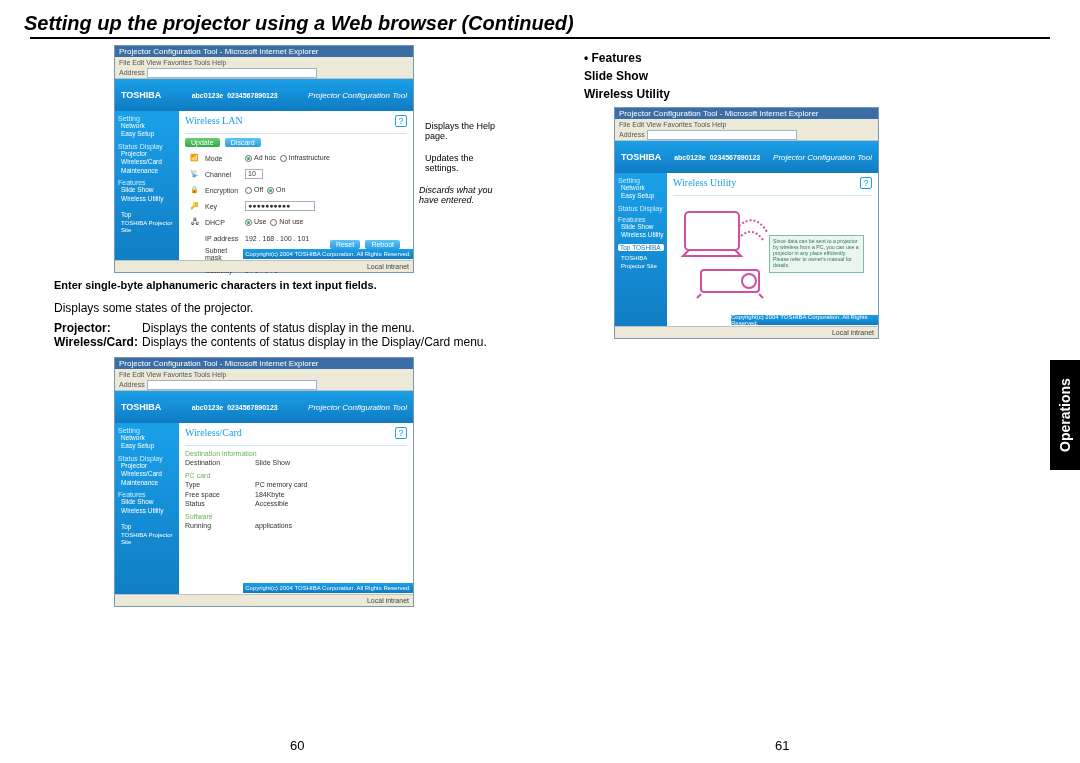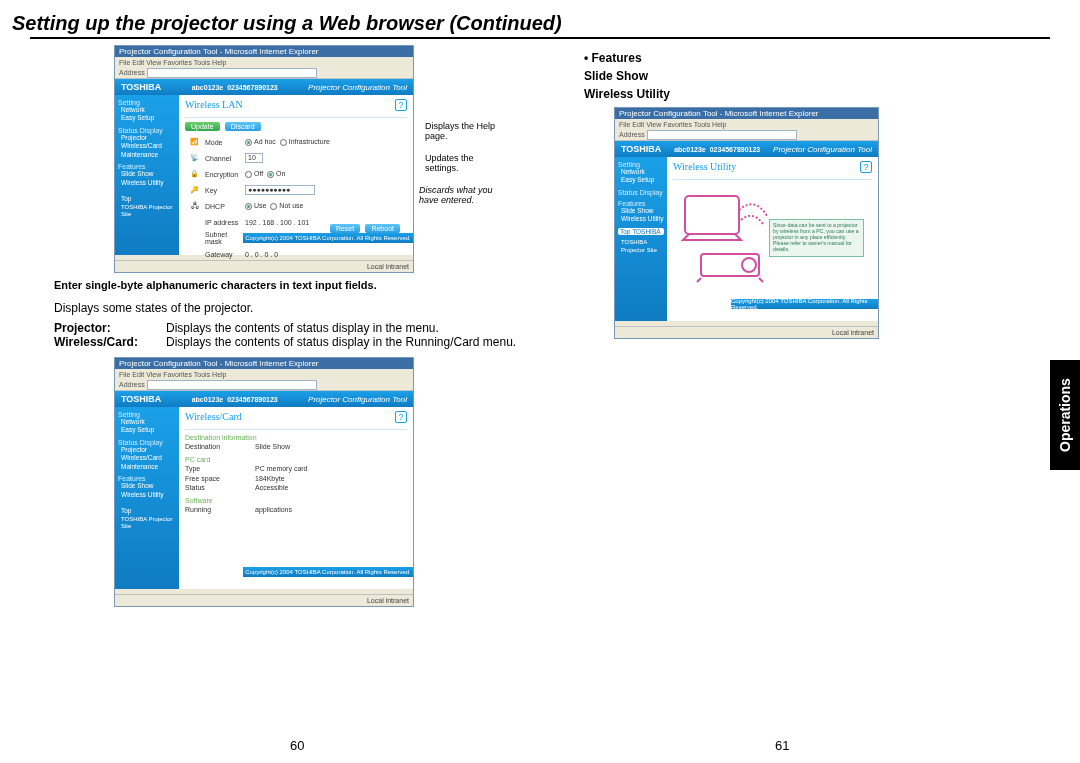--- a/index.html
+++ b/index.html
@@ -9,21 +9,21 @@
     font-family: Arial, Helvetica, sans-serif;
     font-size: 12px;
     color: #000;
     background: #fff;
     position: relative;
   }
   .page-title {
     font-size: 20px;
     font-weight: bold;
     font-style: italic;
-    padding: 12px 30px 0px 12px;
+    padding: 12px 30px 0px 24px;
   }
   .title-rule {
     margin: 2px 30px 6px 30px;
     border: none;
     border-top: 2px solid #000;
   }
   .columns {
     display: flex;
     padding: 0 30px;
   }
@@ -62,21 +62,21 @@
     margin-top: 6px;
   }
   .body-line { font-size: 12px; margin: 2px 0 6px 0; }
   .italic-note {
     font-weight: bold;
     font-size: 11px;
     margin: 6px 0 10px 0;
   }
   .def-table { font-size: 12px; }
   .def-table .row { display:flex; }
-  .def-table .k { width: 112px; font-weight: bold; }
+  .def-table .k { width: 88px; font-weight: bold; }
   .def-table .v { flex:1; }
   .sub-head { font-weight: bold; font-size: 12px; margin-top:4px; }
 
   
   .shot {
     border: 1px solid #7a99b8;
     background: #ece9d8;
     font-size: 8px;
     color: #000;
     margin-left: 60px;
@@ -93,21 +93,21 @@
   }
   .ie-bars { height: 22px; background:#ece9d8; border-bottom:1px solid #c0c0c0; padding:2px 4px; font-size:7px; color:#555;}
   .brand-bar {
     background: linear-gradient(#1aa0e8,#0f7bc2);
     color:#fff;
     font-weight:bold;
     height:16px;
     display:flex;
     align-items:center;
     justify-content:space-between;
-    padding:8px 6px;
+    padding:16px 6px;
     font-size:9px;
   }
   .brand-bar .right-ttl { font-size:8px; font-weight:normal; font-style:italic;}
   .app-body { display:flex; background:#fff; height: calc(100% - 66px); }
   .shot3 .app-body { height: calc(100% - 66px); }
   .side-nav {
     width: 64px;
     background: linear-gradient(#1aa0e8,#0f7bc2);
     color:#fff;
     font-size:6.5px;
@@ -286,21 +286,21 @@
 
     <div class="body-line">Displays some states of the projector.</div>
 
     <div class="def-table">
       <div class="row">
           <div class="k">Projector:</div>
           <div class="v">Displays the contents of status display in the menu.</div>
         </div>
       <div class="row">
           <div class="k">Wireless/Card:</div>
-          <div class="v">Displays the contents of status display in the Running/Card menu.</div>
+          <div class="v">Displays the contents of status display in the Display/Card menu.</div>
         </div>
     </div>
 
     <div class="shot shot2">
       <div class="win-title">Projector Configuration Tool - Microsoft Internet Explorer</div>
       <div class="ie-bars">
         <div>File  Edit  View  Favorites  Tools  Help</div>
         <div style="margin-top:2px;"><span>Address</span> <span class="txtbox" style="width:170px;"></span></div>
       </div>
       <div class="brand-bar">

